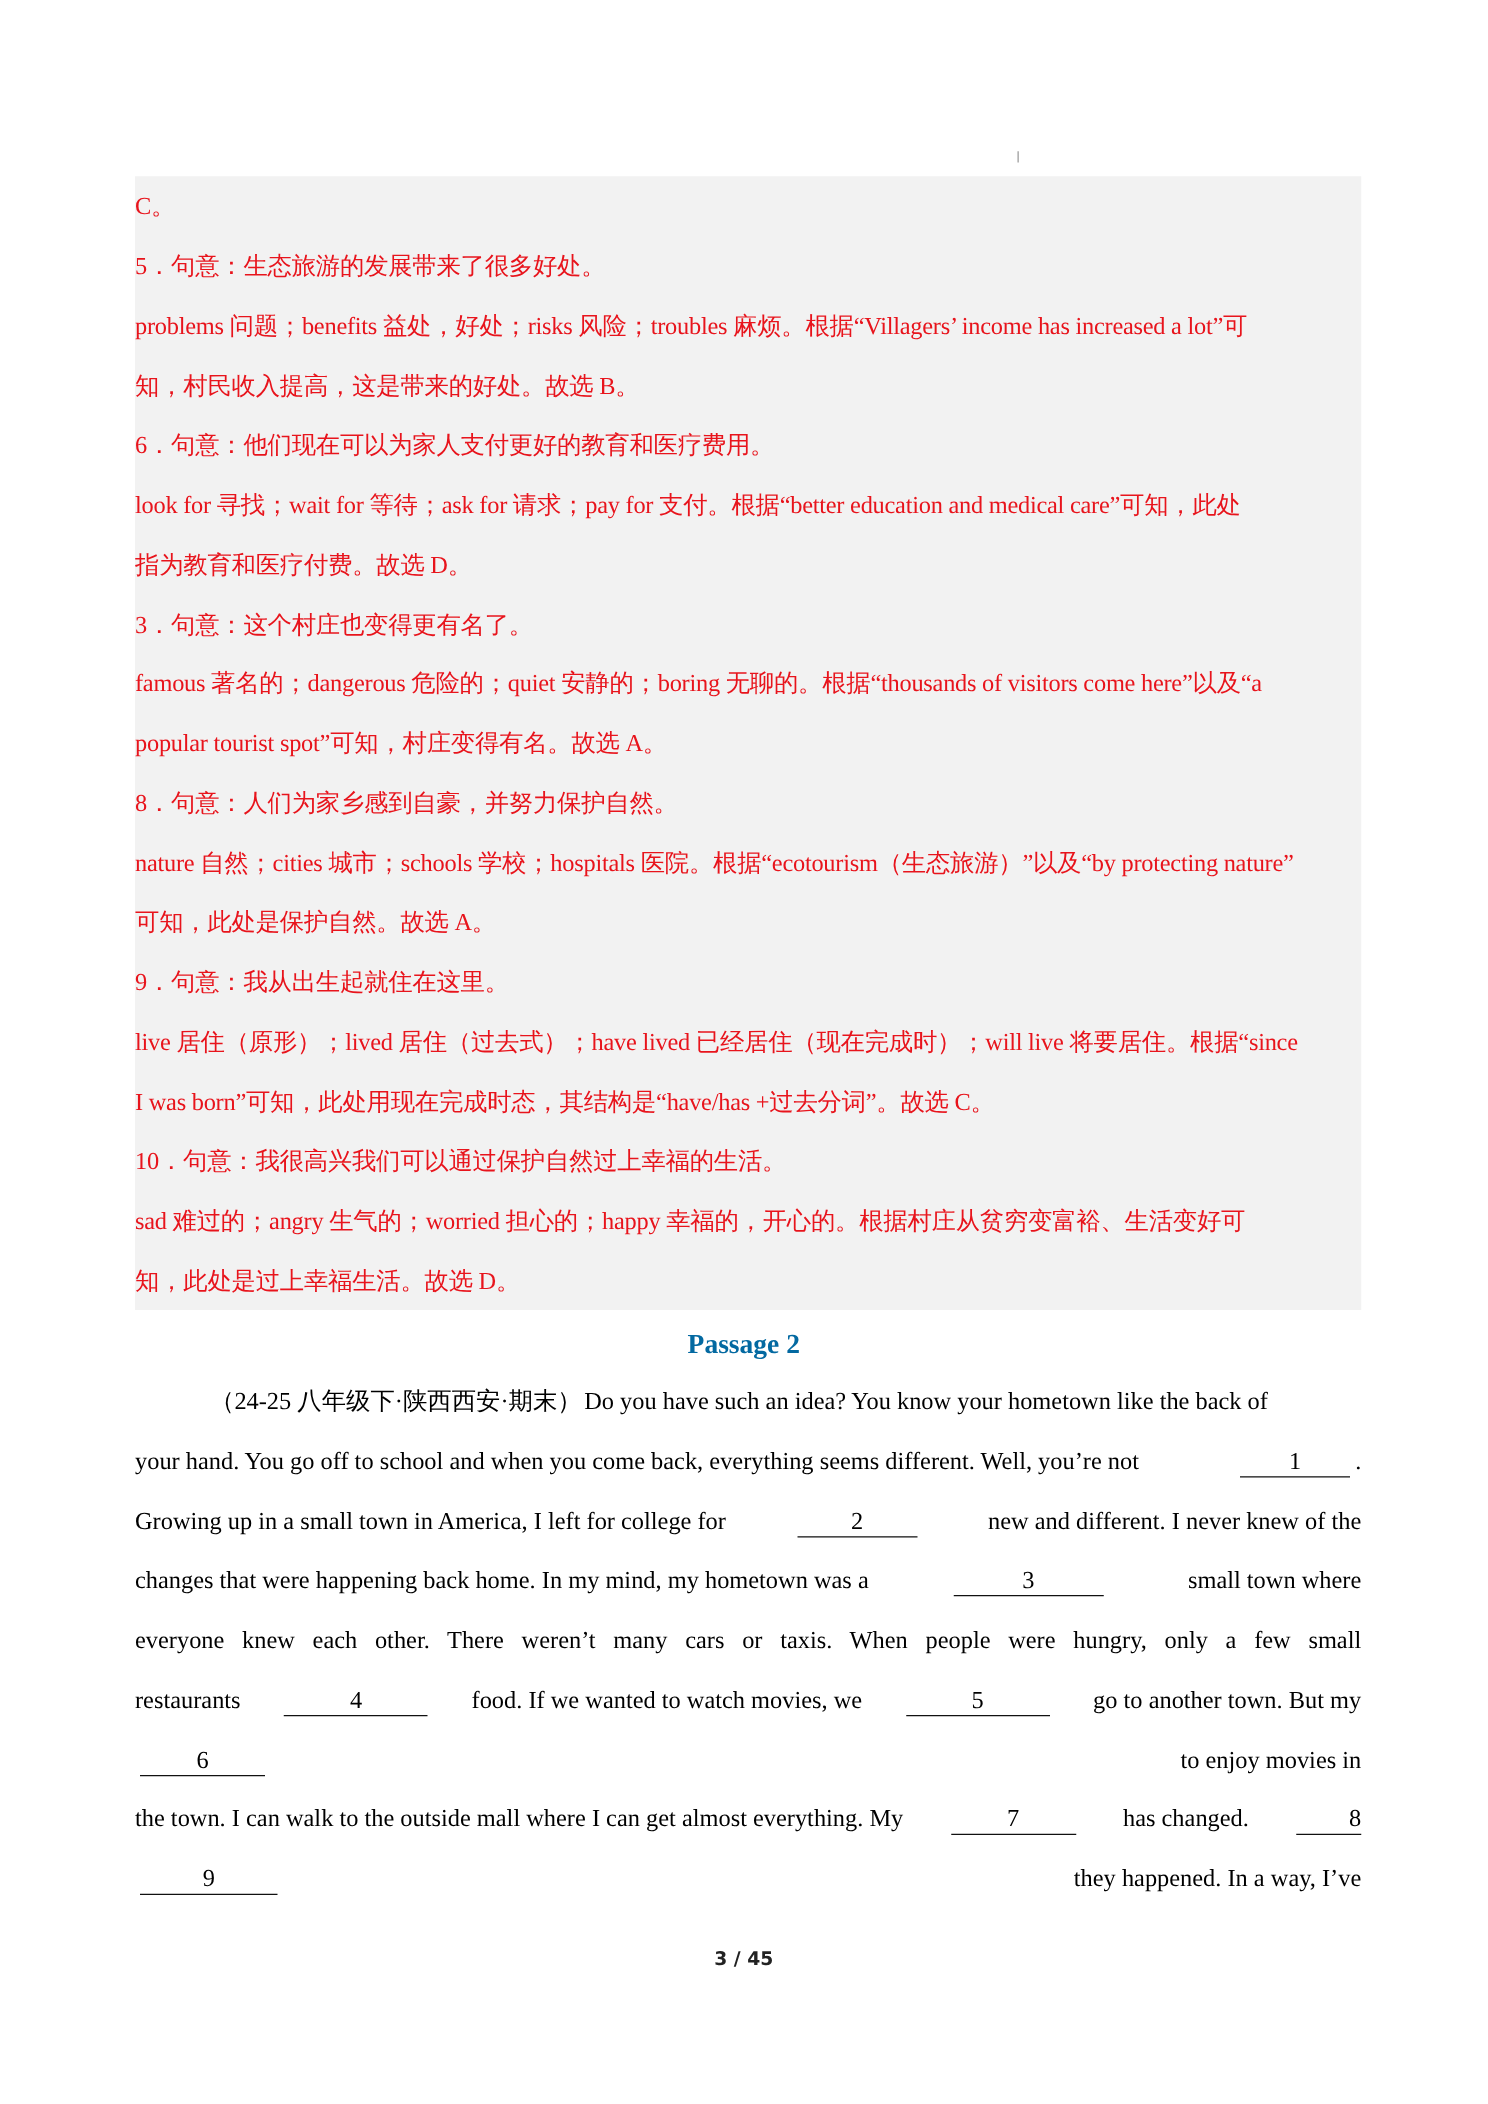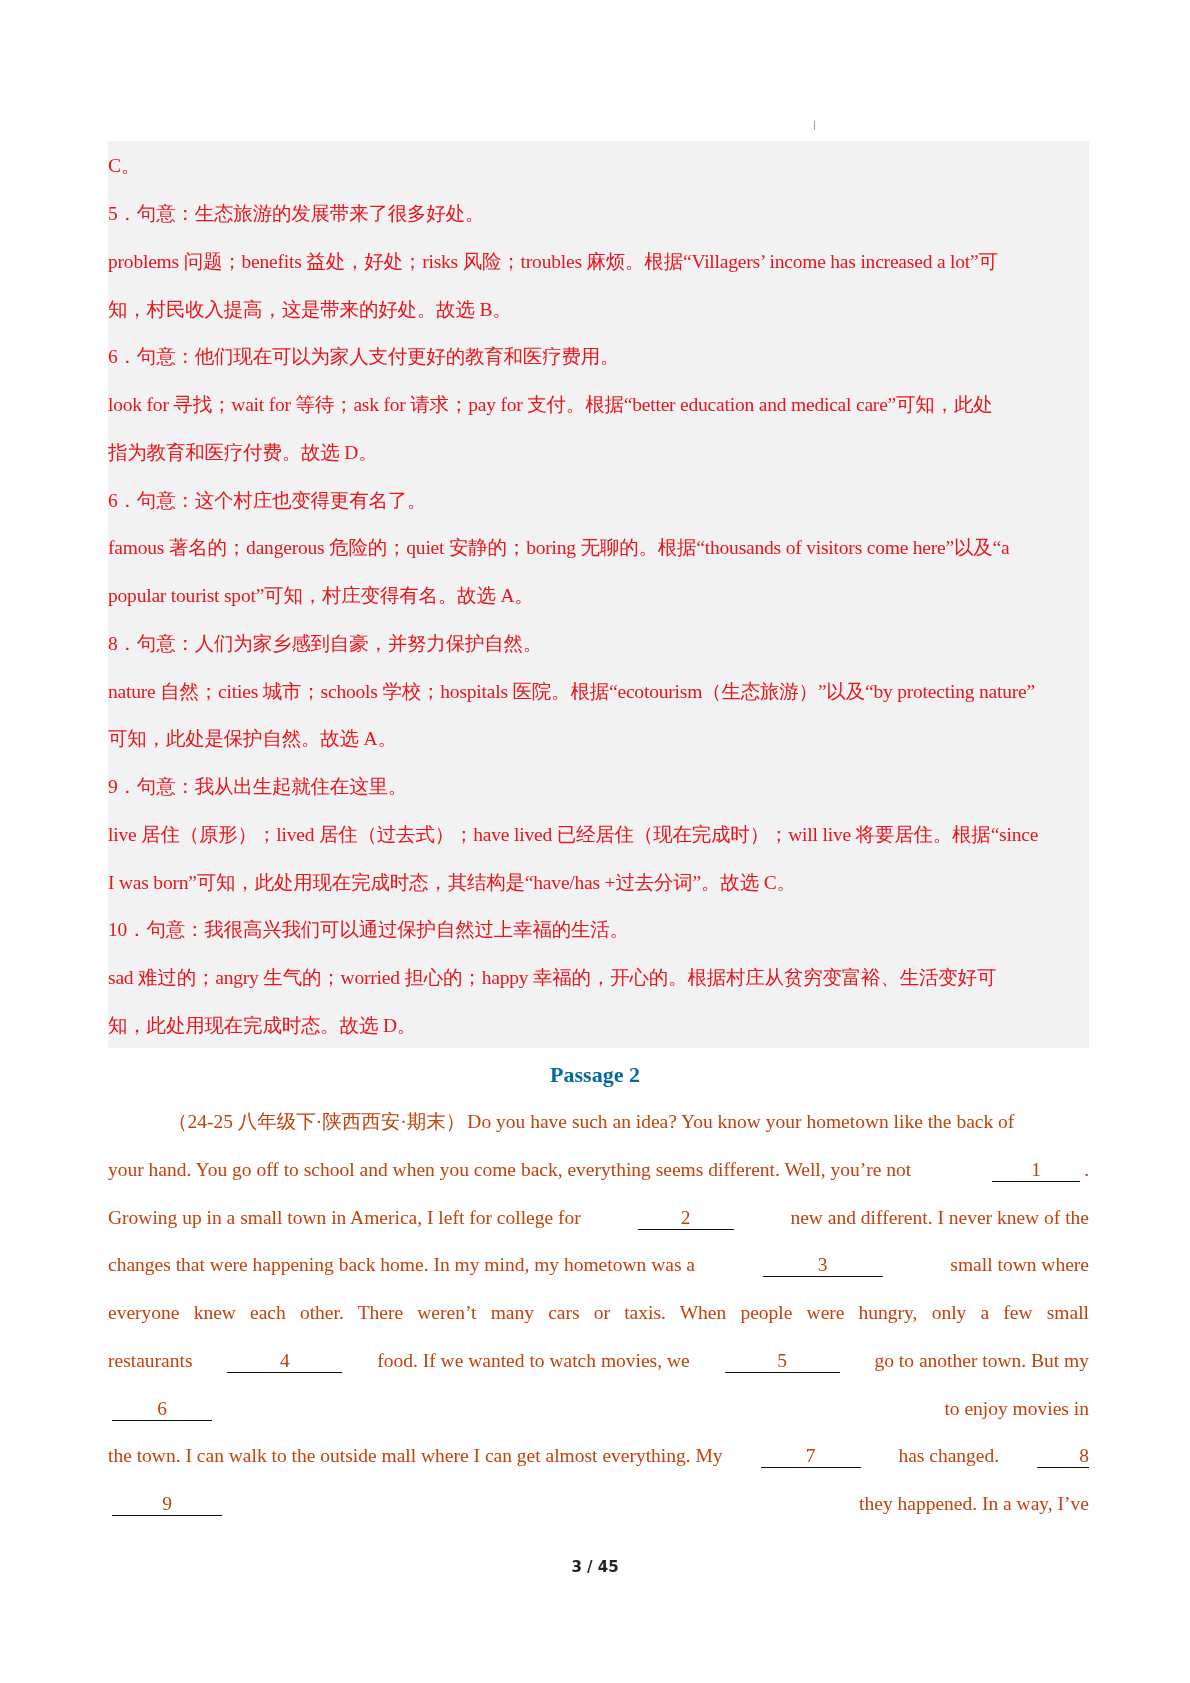--- a/index.html
+++ b/index.html
@@ -14,21 +14,21 @@
       letter-spacing: -0.2px;
     }
     .passage-title {
       position: absolute; left: 0; width: 1190px; top: 1061px; text-align: center;
       font-family: "Liberation Serif", "DejaVu Serif", serif;
       font-weight: bold; font-size: 22px; color: #0369a1; line-height: 28px;
     }
     .p-line {
       position: absolute; left: 108px; width: 981px;
       font-family: "Liberation Serif", "DejaVu Serif", serif;
-      font-size: 19.5px; color: #c2410c; line-height: 26px; white-space: nowrap;
+      font-size: 19.5px; color: #000000; line-height: 26px; white-space: nowrap;
       display: flex; justify-content: space-between; align-items: baseline;
     }
     .p-line .seg { white-space: pre; }
     .blank {
       display: inline-block; border-bottom: 1.3px solid #111; text-align: center;
       line-height: 22px; height: 22px; margin: 0 4px;
     }
     .indent { padding-left: 60px; }
     .page-num {
       position: absolute; left: 0; width: 1190px; top: 1558px; text-align: center;
@@ -43,32 +43,32 @@
 
   <div class="answer-box"></div>
 
   <div class="answer-line" style="top:153px">C。</div>
   <div class="answer-line" style="top:201px">5．句意：生态旅游的发展带来了很多好处。</div>
   <div class="answer-line" style="top:249px">problems 问题；benefits 益处，好处；risks 风险；troubles 麻烦。根据“Villagers’ income has increased a lot”可</div>
   <div class="answer-line" style="top:297px">知，村民收入提高，这是带来的好处。故选 B。</div>
   <div class="answer-line" style="top:344px">6．句意：他们现在可以为家人支付更好的教育和医疗费用。</div>
   <div class="answer-line" style="top:392px">look for 寻找；wait for 等待；ask for 请求；pay for 支付。根据“better education and medical care”可知，此处</div>
   <div class="answer-line" style="top:440px">指为教育和医疗付费。故选 D。</div>
-  <div class="answer-line" style="top:488px">6．句意：这个村庄也变得更有名了。</div>
+  <div class="answer-line" style="top:488px">3．句意：这个村庄也变得更有名了。</div>
   <div class="answer-line" style="top:535px">famous 著名的；dangerous 危险的；quiet 安静的；boring 无聊的。根据“thousands of visitors come here”以及“a</div>
   <div class="answer-line" style="top:583px">popular tourist spot”可知，村庄变得有名。故选 A。</div>
   <div class="answer-line" style="top:631px">8．句意：人们为家乡感到自豪，并努力保护自然。</div>
   <div class="answer-line" style="top:679px">nature 自然；cities 城市；schools 学校；hospitals 医院。根据“ecotourism（生态旅游）”以及“by protecting nature”</div>
   <div class="answer-line" style="top:726px">可知，此处是保护自然。故选 A。</div>
   <div class="answer-line" style="top:774px">9．句意：我从出生起就住在这里。</div>
   <div class="answer-line" style="top:822px">live 居住（原形）；lived 居住（过去式）；have lived 已经居住（现在完成时）；will live 将要居住。根据“since</div>
   <div class="answer-line" style="top:870px">I was born”可知，此处用现在完成时态，其结构是“have/has +过去分词”。故选 C。</div>
   <div class="answer-line" style="top:917px">10．句意：我很高兴我们可以通过保护自然过上幸福的生活。</div>
   <div class="answer-line" style="top:965px">sad 难过的；angry 生气的；worried 担心的；happy 幸福的，开心的。根据村庄从贫穷变富裕、生活变好可</div>
-  <div class="answer-line" style="top:1013px">知，此处用现在完成时态。故选 D。</div>
+  <div class="answer-line" style="top:1013px">知，此处是过上幸福生活。故选 D。</div>
 
   <div class="passage-title">Passage 2</div>
 
   <div class="p-line" style="top:1109px">
     <span class="seg indent">（24-25 八年级下·陕西西安·期末）</span>
       <span class="seg" style="flex:1;margin-left:2px">Do you have such an idea? You know your hometown like the back of</span>
   </div>
 
   <div class="p-line" style="top:1157px">
     <span class="seg">your hand. You go off to school and when you come back, everything seems different. Well, you’re not</span>

